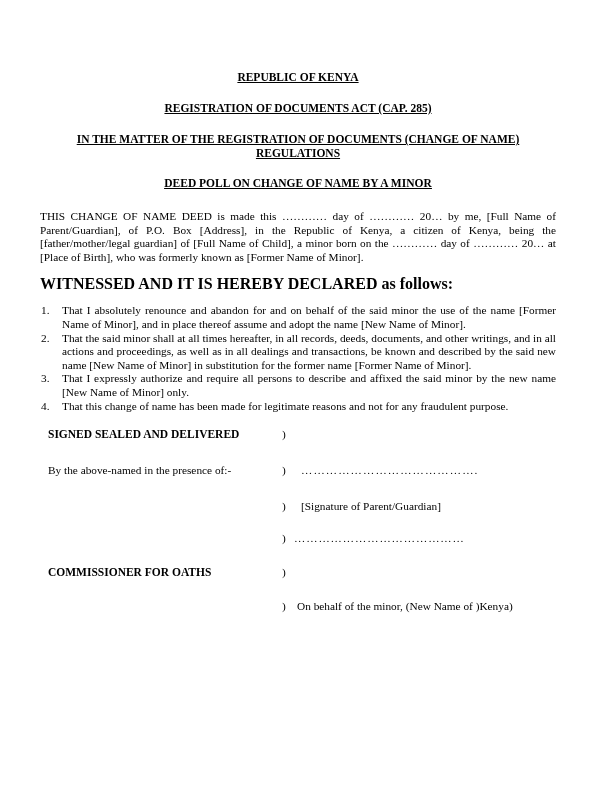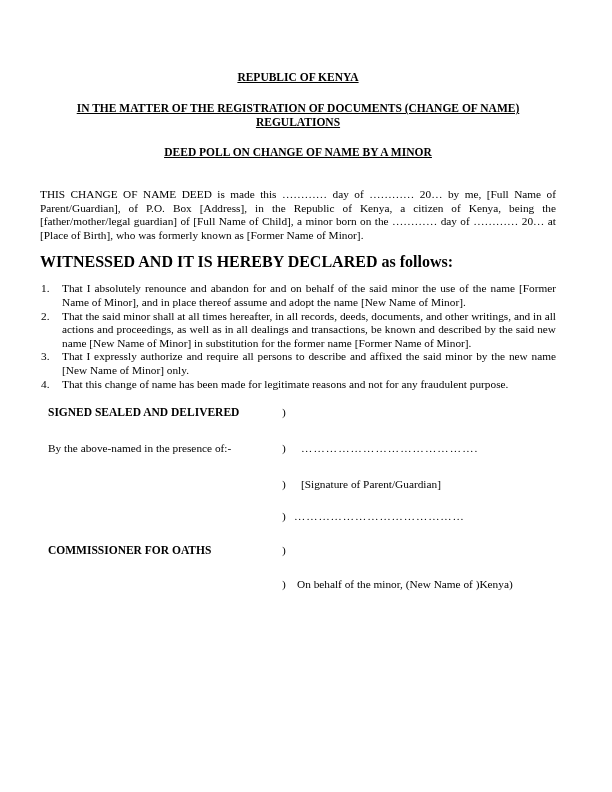--- a/index.html
+++ b/index.html
@@ -40,21 +40,21 @@
     line-height: 14px;
     text-align: center;
     margin: 0 0 16px 0;
   }
   .heading span.u {
     text-decoration: underline;
   }
   .heading.h1 { margin-bottom: 17px; }
   .heading.h2 { margin-bottom: 17px; }
   .heading.h3 { margin-bottom: 16px; }
-  .heading.h4 { margin-bottom: 29px; text-decoration: underline; }
+  .heading.h4 { margin-bottom: 20px; text-decoration: underline; }
 
   
   .body-para {
     font-size: 11.3px;
     line-height: 13.6px;
     text-align: justify;
     margin: 0 0 13px 0;
   }
   .body-para b { font-weight: normal; }
 
@@ -138,20 +138,21 @@
   .sp-22 { height: 22px; }
 </style>
 </head>
 <body>
 
 <div class="page">
   <div class="content">
 
     <div class="heading-block">
       <p class="heading h1"><span class="u">REPUBLIC OF KENYA</span></p>
+      <p class="heading h2"><span class="u">REGISTRATION OF DOCUMENTS ACT (CAP. 285)</span></p>
       <p class="heading h3"><span class="u">IN THE MATTER OF THE REGISTRATION OF DOCUMENTS (CHANGE OF NAME)</span><br><span class="u">REGULATIONS</span></p>
       <p class="heading h4"><span class="u">DEED POLL ON CHANGE OF NAME BY A MINOR</span></p>
     </div>
 
     <p class="body-para"><b>THIS CHANGE OF NAME DEED</b><span> is made this ………… day of ………… 20… by me, [Full Name of Parent/Guardian], of P.O. Box [Address], in the Republic of Kenya, a citizen of Kenya, being the [father/mother/legal guardian] of [Full Name of Child], a minor born on the ………… day of ………… 20… at [Place of Birth], who was formerly known as [Former Name of Minor].</span></p>
 
     <p class="declared-line"><span>WITNESSED AND IT IS HEREBY DECLARED</span><span> as follows:</span></p>
 
     <ol class="clauses">
       <li><span class="num">1.</span><span>That I absolutely renounce and abandon for and on behalf of the said minor the use of the name [Former Name of Minor], and in place thereof assume and adopt the name [New Name of Minor].</span></li>

